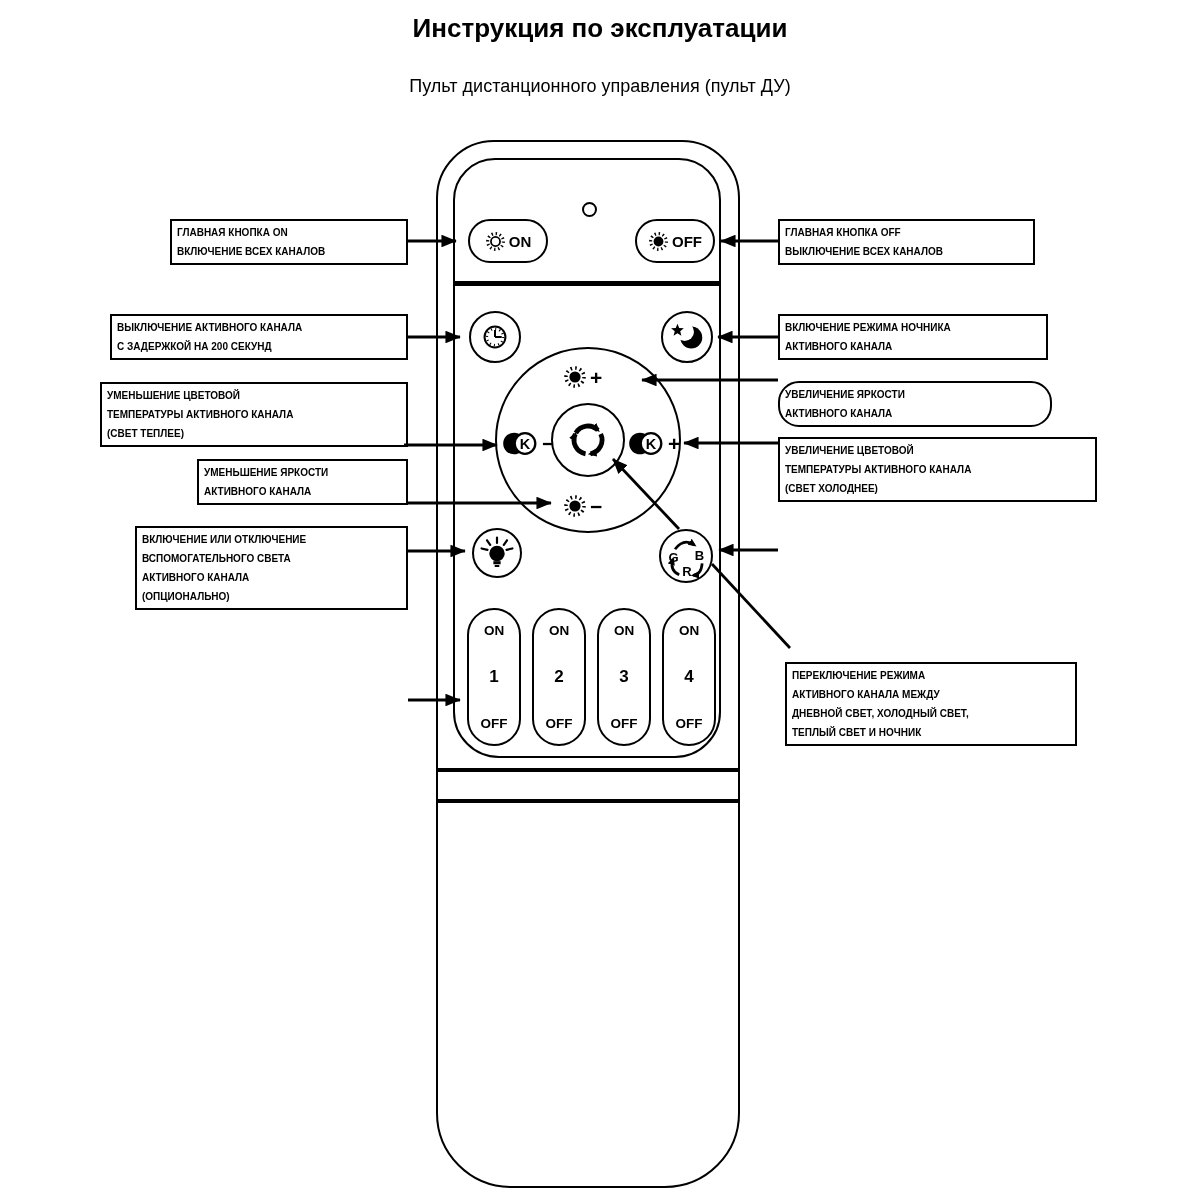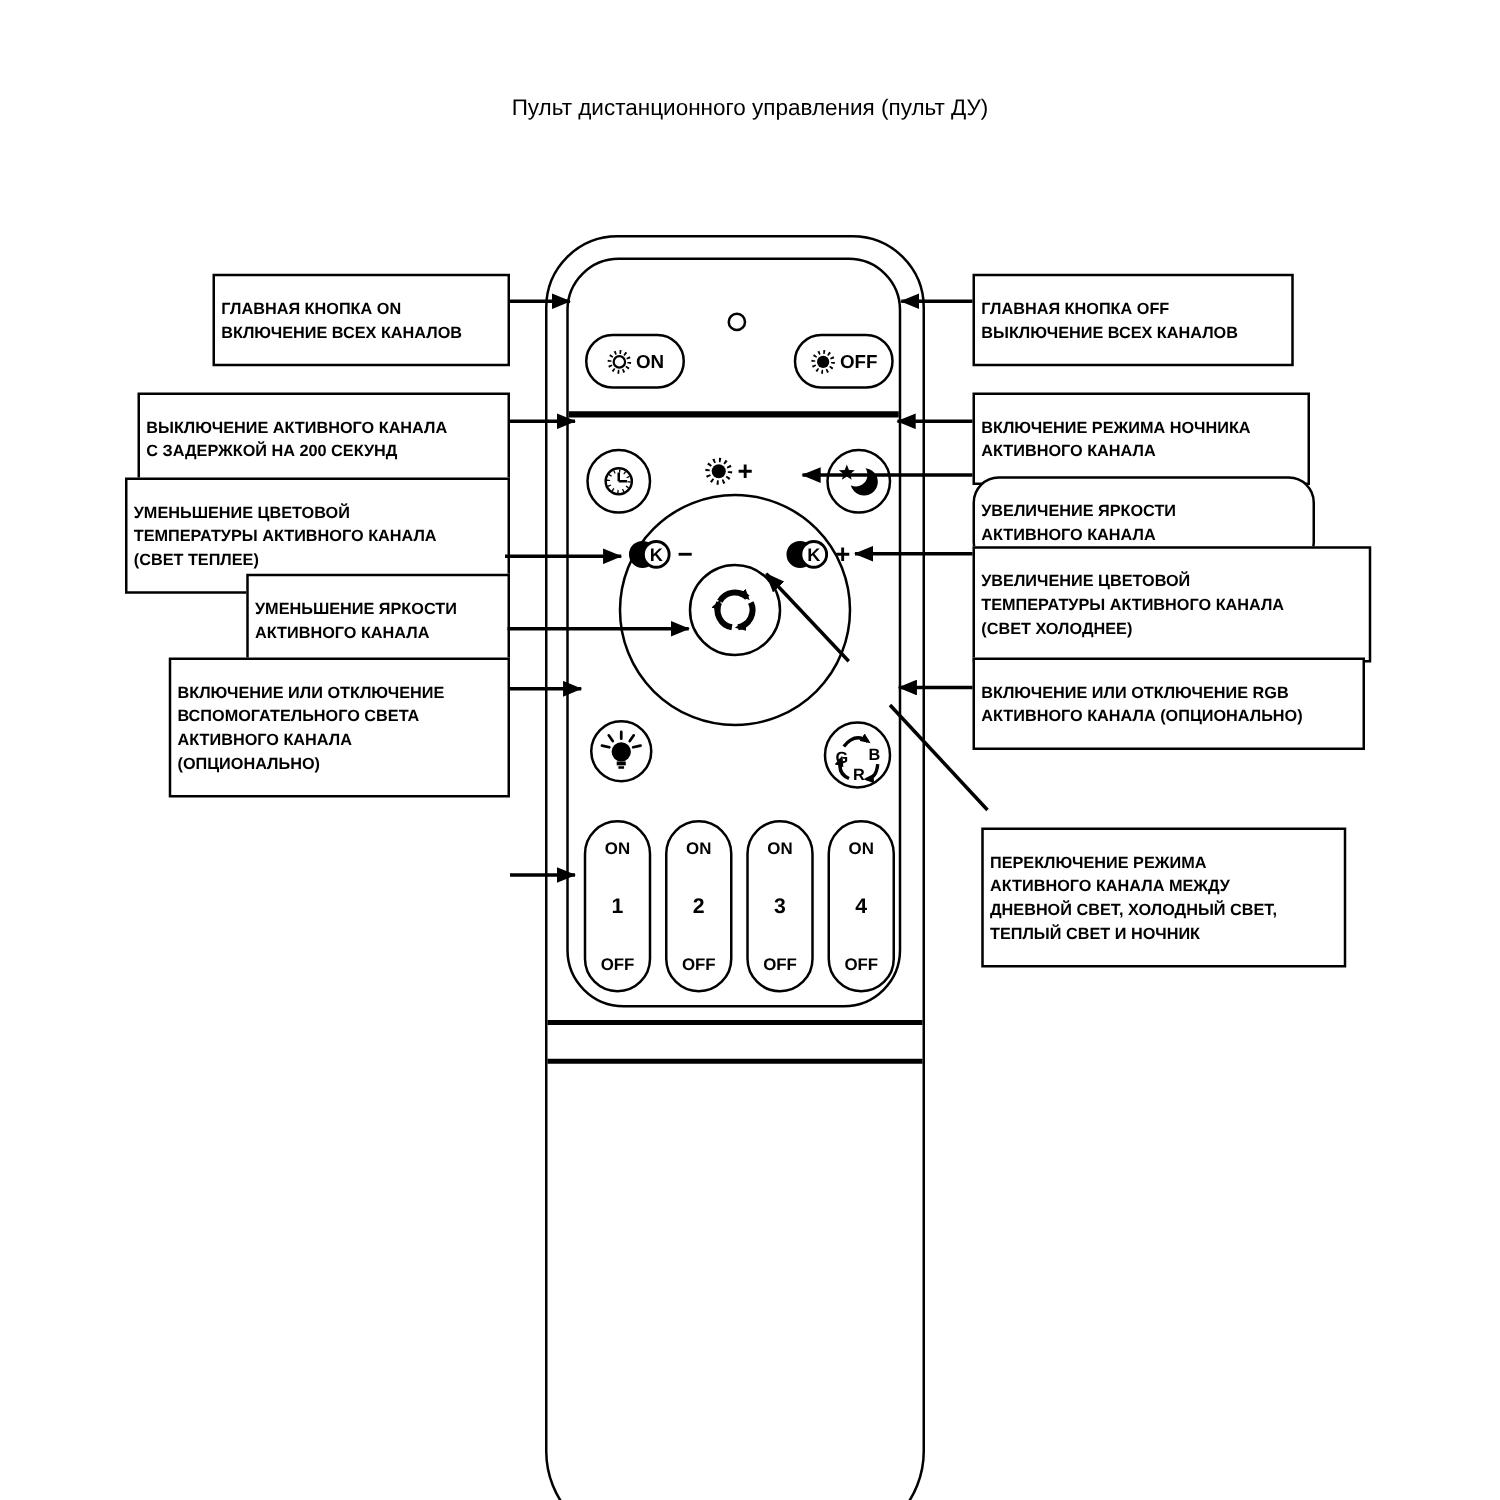--- a/index.html
+++ b/index.html
@@ -3,23 +3,23 @@
 <meta charset="utf-8">
 <style>
   html,body{margin:0;padding:0;background:#fff;}
   .canvas{position:relative;width:1200px;height:1200px;background:#fff;overflow:hidden;
           font-family:"Liberation Sans",sans-serif;color:#000;}
   .title{position:absolute;left:0;top:13px;width:1200px;text-align:center;
          font-size:26px;font-weight:bold;}
   .subtitle{position:absolute;left:0;top:76px;width:1200px;text-align:center;
             font-size:18px;font-weight:normal;}
   .box{position:absolute;border:2px solid #000;background:#fff;box-sizing:border-box;
-       font-size:13px;font-weight:bold;line-height:19px;padding:16px 5px;
+       font-size:10px;font-weight:bold;line-height:19px;padding:2px 5px;
        white-space:pre-line;letter-spacing:0px;}
-  .abs{position:absolute;box-sizing:border-box;margin-top:48px;}
+  .abs{position:absolute;box-sizing:border-box;}
   .remote-body{left:436px;top:140px;width:304px;height:1048px;border:2.5px solid #000;
                border-radius:58px 58px 75px 75px;background:#fff;}
   .inner-panel{left:453px;top:158px;width:268px;height:600px;border:2px solid #000;
                border-radius:42px 42px 46px 46px;background:#fff;}
   .divider{left:455px;top:281px;width:264px;height:4.5px;background:#000;}
   .band{left:438px;width:300px;height:4px;background:#000;}
   .led{left:582px;top:202px;width:15px;height:15px;border:2.2px solid #000;border-radius:50%;background:#fff;}
   .pill{border:2px solid #000;border-radius:22px;background:#fff;display:flex;
         align-items:center;justify-content:center;gap:3px;}
   .pill-main{top:219px;width:80px;height:44px;font-size:15px;font-weight:bold;}
@@ -35,20 +35,21 @@
   .chan .onoff{font-size:13.5px;}
   .chan .num{font-size:17px;}
   svg{display:block;}
   .arrows{position:absolute;left:0;top:0;pointer-events:none;}
 </style>
 </head>
 <body>
 
 <div class="canvas">
 
+  <div class="title">Инструкция по эксплуатации</div>
   <div class="subtitle">Пульт дистанционного управления (пульт ДУ)</div>
 
   <div class="box" style="left:170px;top:219px;width:238px;">ГЛАВНАЯ КНОПКА ON
 ВКЛЮЧЕНИЕ ВСЕХ КАНАЛОВ</div>
   <div class="box" style="left:110px;top:314px;width:298px;">ВЫКЛЮЧЕНИЕ АКТИВНОГО КАНАЛА
 С ЗАДЕРЖКОЙ НА 200 СЕКУНД</div>
   <div class="box" style="left:100px;top:382px;width:308px;">УМЕНЬШЕНИЕ ЦВЕТОВОЙ
 ТЕМПЕРАТУРЫ АКТИВНОГО КАНАЛА
 (СВЕТ ТЕПЛЕЕ)</div>
   <div class="box" style="left:197px;top:459px;width:211px;">УМЕНЬШЕНИЕ ЯРКОСТИ
@@ -60,22 +61,20 @@
 
   <div class="box" style="left:778px;top:219px;width:257px;">ГЛАВНАЯ КНОПКА OFF
 ВЫКЛЮЧЕНИЕ ВСЕХ КАНАЛОВ</div>
   <div class="box" style="left:778px;top:314px;width:270px;">ВКЛЮЧЕНИЕ РЕЖИМА НОЧНИКА
 АКТИВНОГО КАНАЛА</div>
   <div class="box" style="left:778px;top:381px;width:274px;border-radius:21px;">УВЕЛИЧЕНИЕ ЯРКОСТИ
 АКТИВНОГО КАНАЛА</div>
   <div class="box" style="left:778px;top:437px;width:319px;">УВЕЛИЧЕНИЕ ЦВЕТОВОЙ
 ТЕМПЕРАТУРЫ АКТИВНОГО КАНАЛА
 (СВЕТ ХОЛОДНЕЕ)</div>
-  <div class="box" style="left:778px;top:526px;width:314px;">ВКЛЮЧЕНИЕ ИЛИ ОТКЛЮЧЕНИЕ RGB
-АКТИВНОГО КАНАЛА (ОПЦИОНАЛЬНО)</div>
   <div class="box" style="left:785px;top:662px;width:292px;">ПЕРЕКЛЮЧЕНИЕ РЕЖИМА
 АКТИВНОГО КАНАЛА МЕЖДУ
 ДНЕВНОЙ СВЕТ, ХОЛОДНЫЙ СВЕТ,
 ТЕПЛЫЙ СВЕТ И НОЧНИК</div>
 
   <div class="abs remote-body"></div>
   <div class="abs inner-panel"></div>
   <div class="abs led"></div>
 
   <div class="abs pill pill-main" style="left:468px;">

